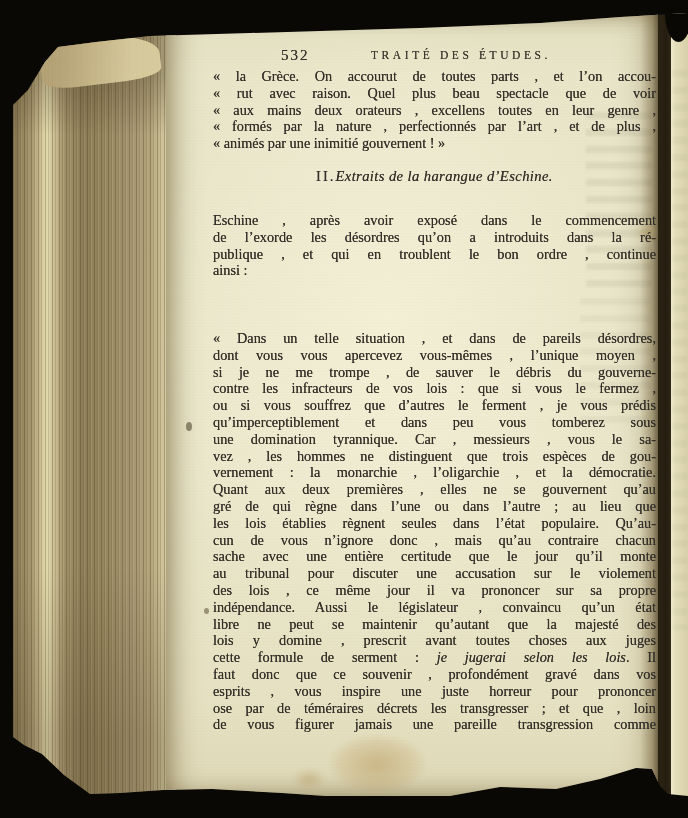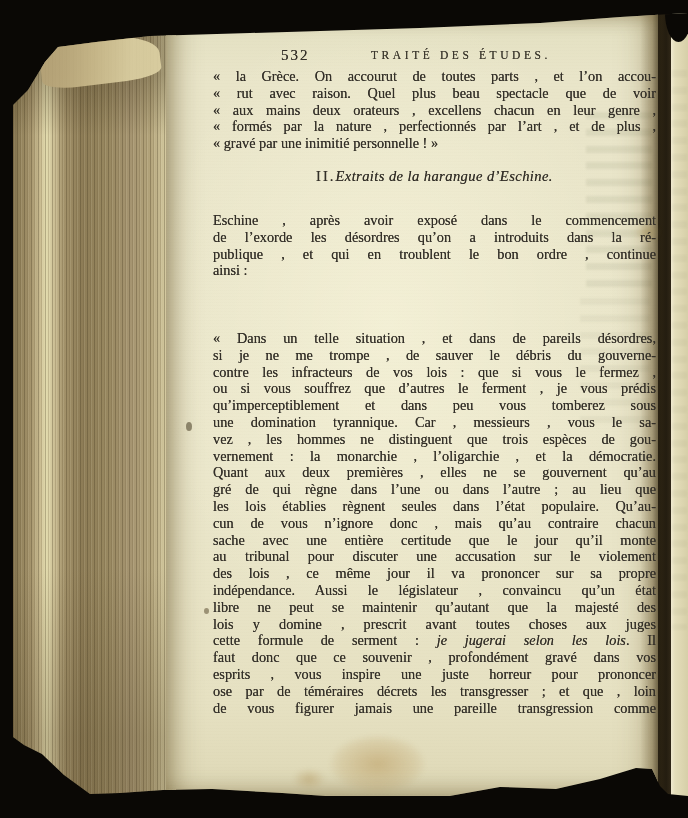--- a/index.html
+++ b/index.html
@@ -126,38 +126,39 @@
   <div class="stain stain-4"></div>
   <div class="stain stain-5"></div>
 
   <div class="page-text">
     <div class="folio">532</div>
     <div class="rhead">TRAITÉ DES ÉTUDES.</div>
 
     <div class="tb b1">
         <div class="line j">« la Grèce. On accourut de toutes parts , et l’on accou-</div>
         <div class="line j">« rut avec raison. Quel plus beau spectacle que de voir</div>
-        <div class="line j">« aux mains deux orateurs , excellens chacun en leur genre ,</div>
+        <div class="line j">« aux mains deux orateurs , excellens toutes en leur genre ,</div>
         <div class="line j">« formés par la nature , perfectionnés par l’art , et de plus ,</div>
-        <div class="line">« gravé par une inimitié personnelle ! »</div>
+        <div class="line">« animés par une inimitié gouvernent ! »</div>
       </div>
 
     <div class="tb heading">
       <span class="hnum">II.</span><span class="htitle">Extraits de la harangue d’Eschine.</span>
     </div>
 
     <div class="tb b2">
         <div class="line j">Eschine , après avoir exposé dans le commencement</div>
         <div class="line j">de l’exorde les désordres qu’on a introduits dans la ré-</div>
         <div class="line j">publique , et qui en troublent le bon ordre , continue</div>
         <div class="line">ainsi :</div>
       </div>
 
     <div class="tb b3">
         <div class="line j">« Dans un telle situation , et dans de pareils désordres,</div>
+        <div class="line j">dont vous vous apercevez vous-mêmes , l’unique moyen ,</div>
         <div class="line j">si je ne me trompe , de sauver le débris du gouverne-</div>
         <div class="line j">contre les infracteurs de vos lois : que si vous le fermez ,</div>
         <div class="line j">ou si vous souffrez que d’autres le ferment , je vous prédis</div>
         <div class="line j">qu’imperceptiblement et dans peu vous tomberez sous</div>
         <div class="line j">une domination tyrannique. Car , messieurs , vous le sa-</div>
         <div class="line j">vez , les hommes ne distinguent que trois espèces de gou-</div>
         <div class="line j">vernement : la monarchie , l’oligarchie , et la démocratie.</div>
         <div class="line j">Quant aux deux premières , elles ne se gouvernent qu’au</div>
         <div class="line j">gré de qui règne dans l’une ou dans l’autre ; au lieu que</div>
         <div class="line j">les lois établies règnent seules dans l’état populaire. Qu’au-</div>

